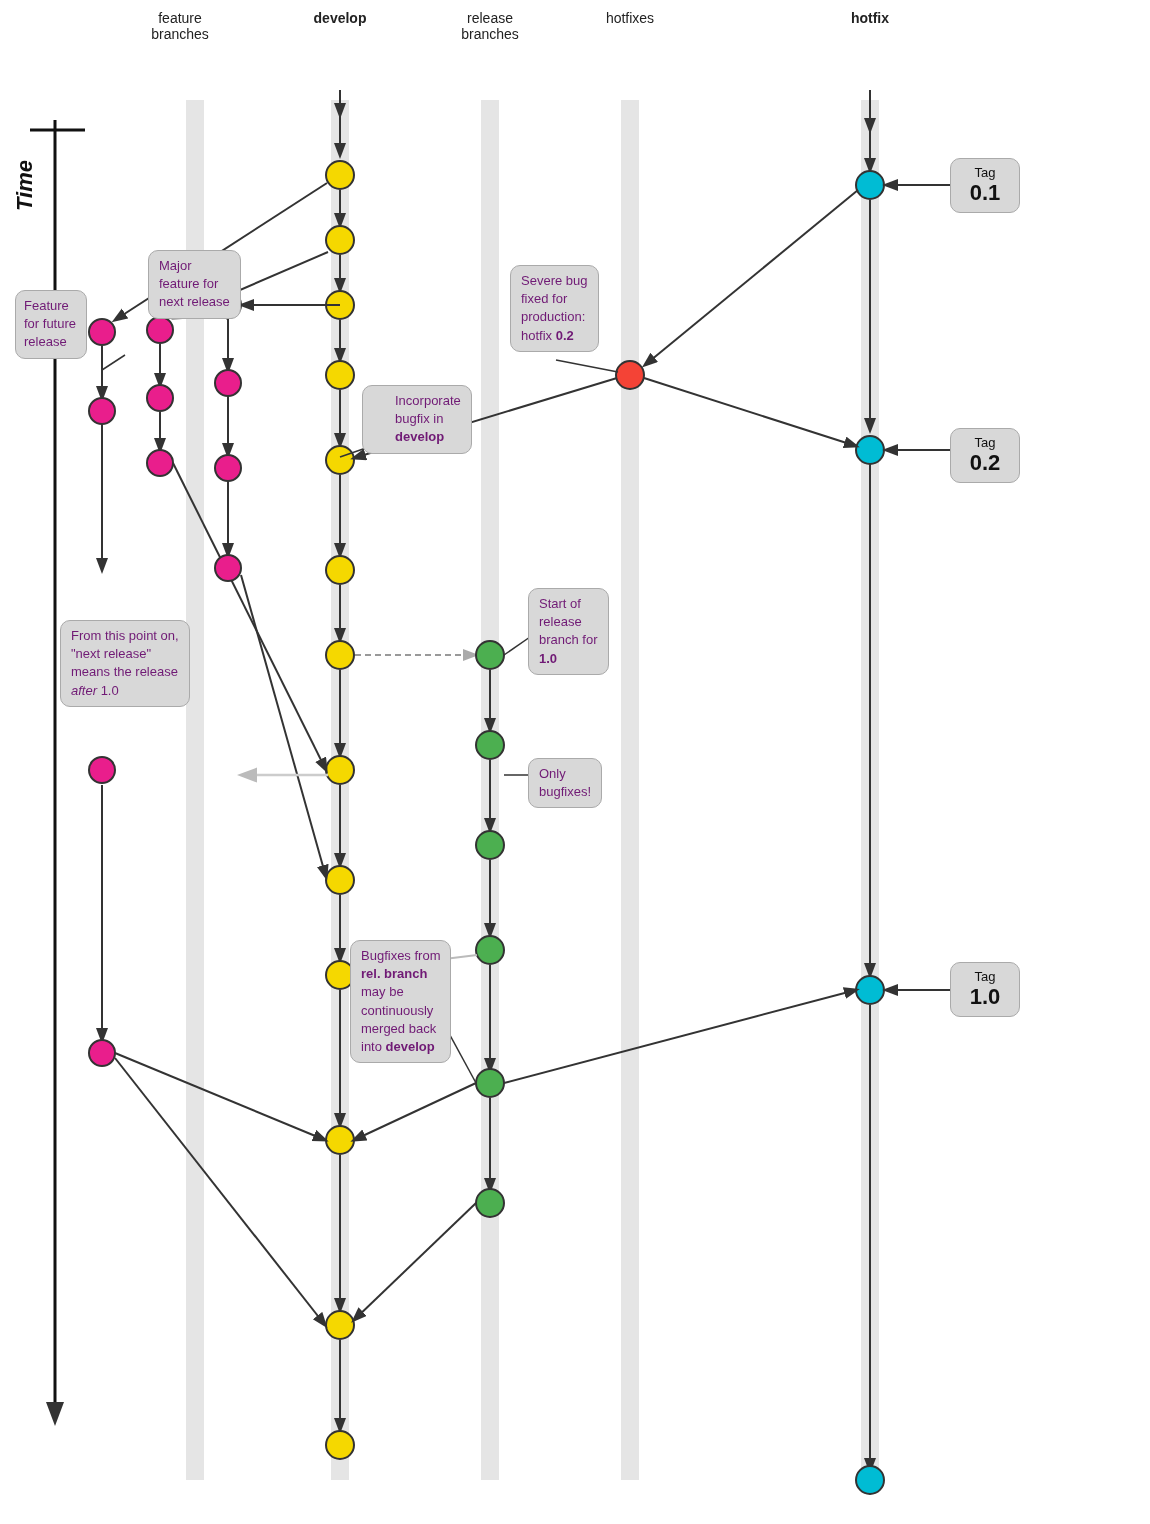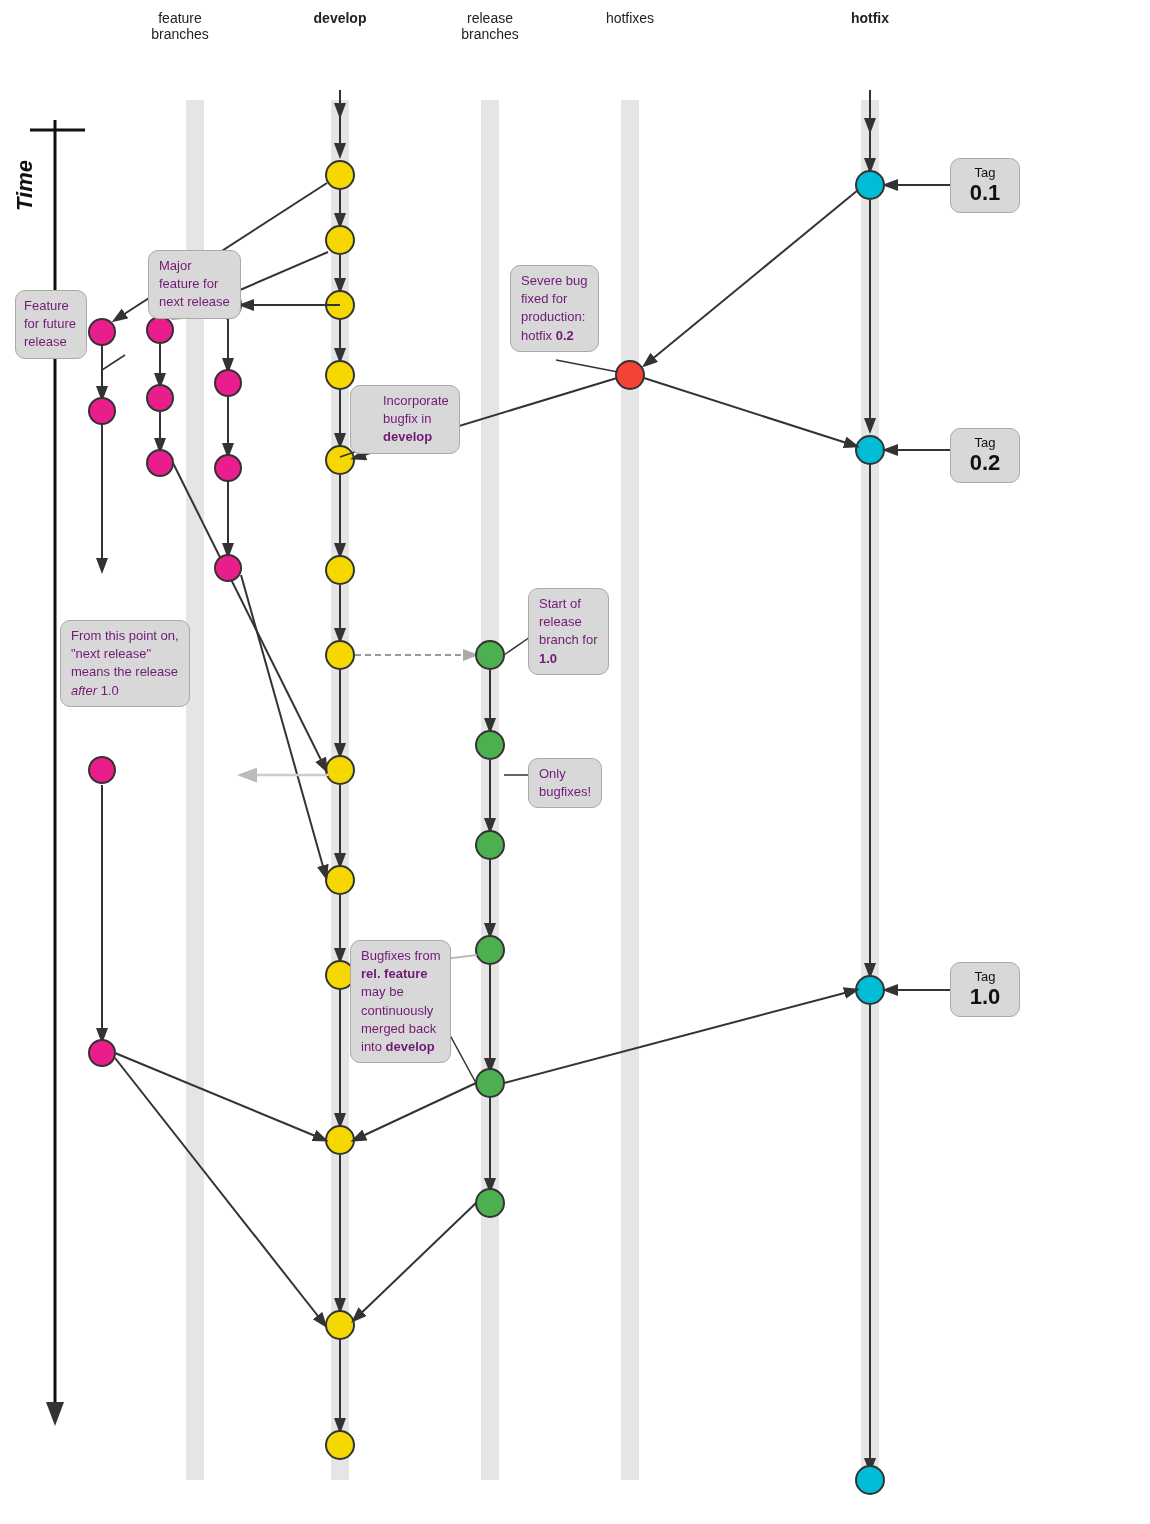--- a/index.html
+++ b/index.html
@@ -281,38 +281,38 @@
 </div>
 
 <div class="label-box" style="left:148px;top:250px;">
   Major<br>feature for<br>next release
 </div>
 
 <div class="label-box" style="left:510px;top:265px;">
   Severe bug<br>fixed for<br>production:<br>hotfix <b>0.2</b>
 </div>
 
-<div class="label-box" style="left:350px;top:385px;max-width:145px;padding-left:32px;">
+<div class="label-box" style="left:362px;top:385px;max-width:145px;padding-left:32px;">
   Incorporate<br>bugfix in<br><b>develop</b>
 </div>
 
 <div class="label-box" style="left:60px;top:620px;max-width:185px;">
   From this point on,<br>"next release"<br>means the release<br><i>after</i> 1.0
 </div>
 
 <div class="label-box" style="left:528px;top:588px;">
   Start of<br>release<br>branch for<br><b>1.0</b>
 </div>
 
 <div class="label-box" style="left:528px;top:758px;">
   Only<br>bugfixes!
 </div>
 
 <div class="label-box" style="left:350px;top:940px;max-width:150px;">
-  Bugfixes from<br><b>rel. feature</b><br>may be<br>continuously<br>merged back<br>into <b>develop</b>
+  Bugfixes from<br><b>rel. branch</b><br>may be<br>continuously<br>merged back<br>into <b>develop</b>
 </div>
 
 <div class="tag-box" style="left:950px;top:158px;">
   Tag<br><span class="tag-num">0.1</span>
 </div>
 
 <div class="tag-box" style="left:950px;top:428px;">
   Tag<br><span class="tag-num">0.2</span>
 </div>
 

